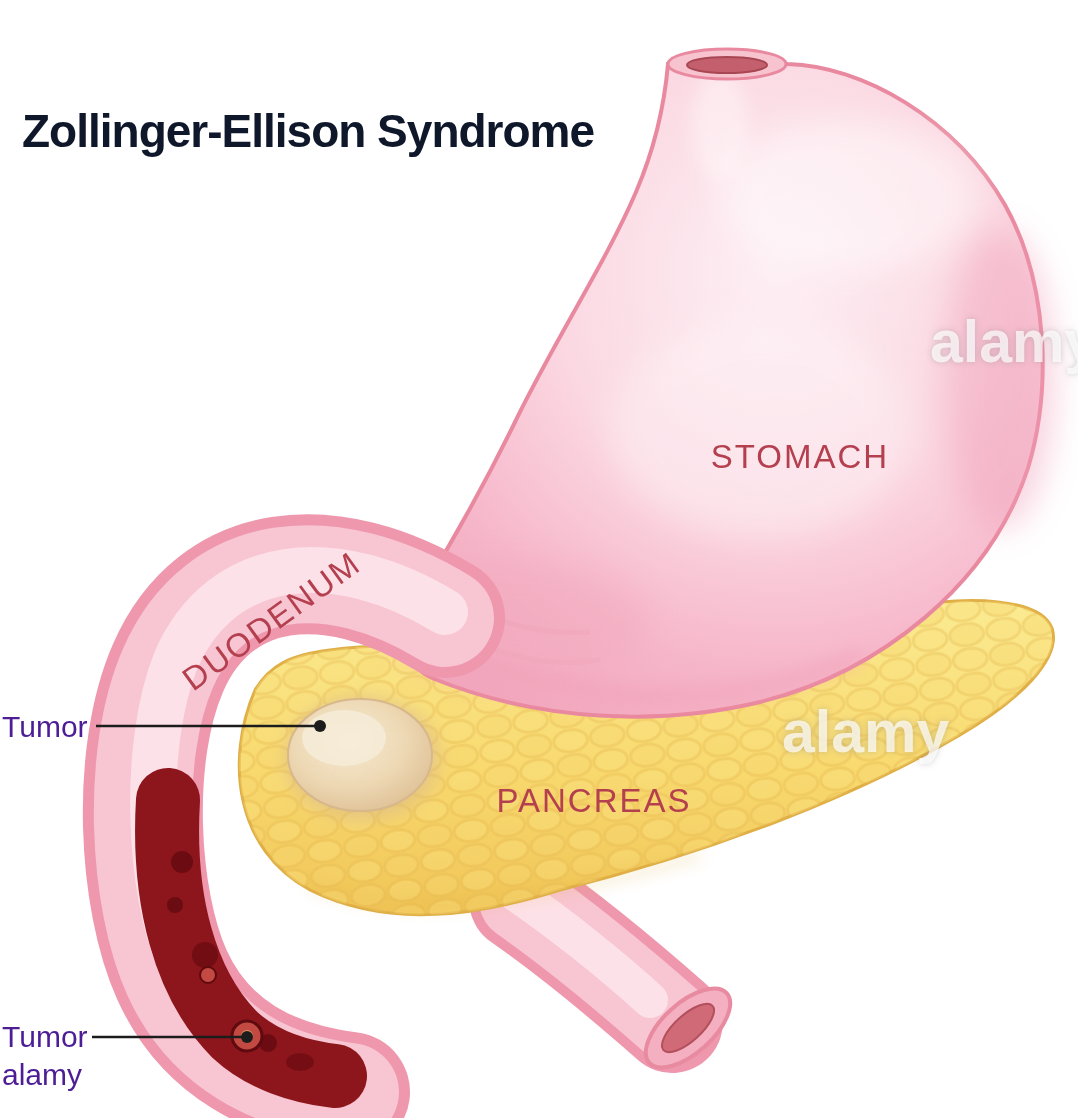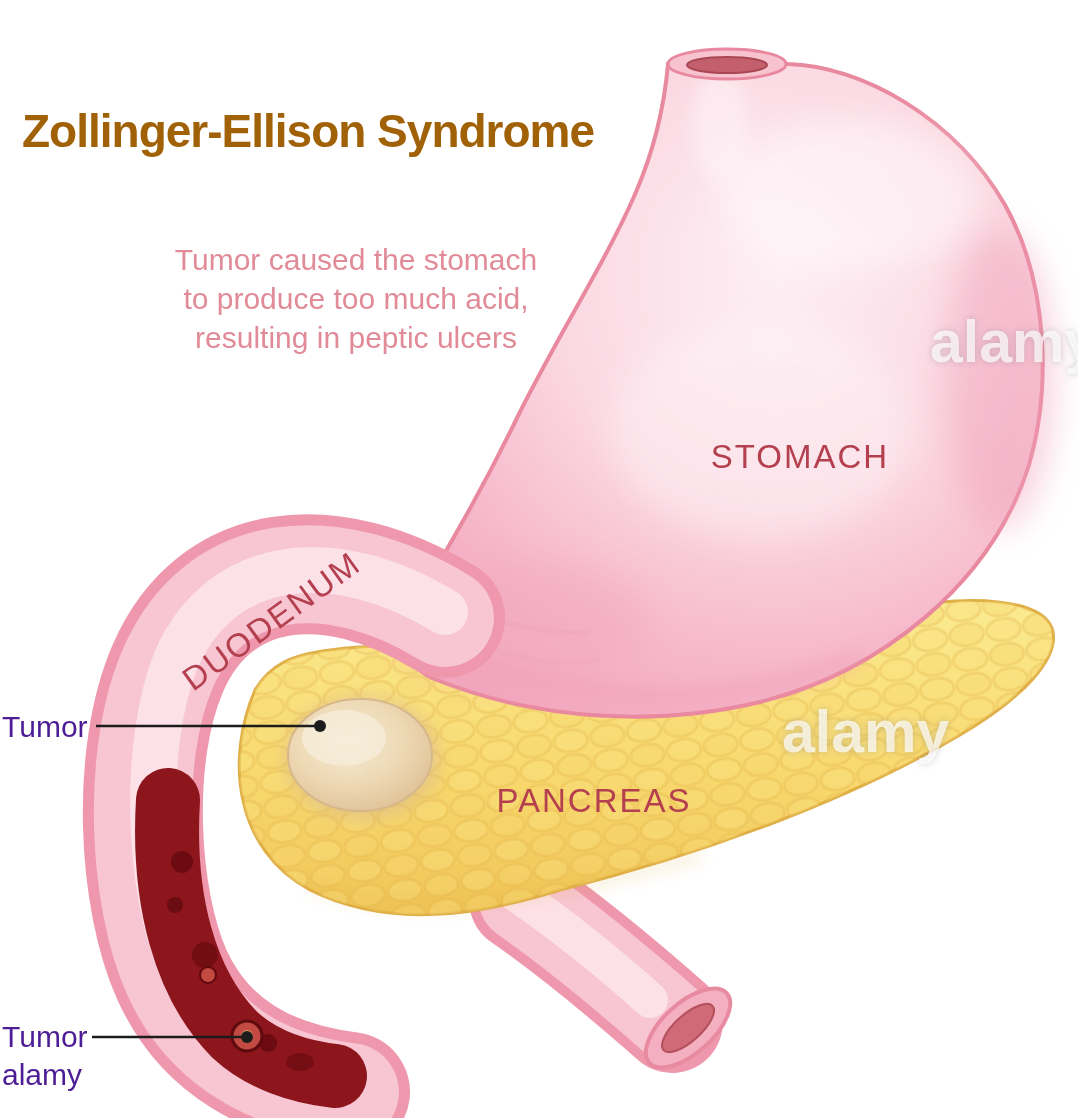--- a/index.html
+++ b/index.html
@@ -2,21 +2,21 @@
 <html><head>
 <meta charset="utf-8">
 <style>
   html,body{margin:0;padding:0;background:#ffffff;}
   body{font-family:"Liberation Sans", sans-serif;}
   .canvas{position:relative;width:1078px;height:1118px;background:#ffffff;overflow:hidden;}
   .canvas svg{position:absolute;left:0;top:0;}
 
   .title{
     position:absolute;left:22px;top:104px;width:640px;
-    font-size:46px;font-weight:bold;letter-spacing:-1px;color:#a16207;
+    font-size:46px;font-weight:bold;letter-spacing:-1px;color:#0f172a;
   }
   .description{
     position:absolute;left:150px;top:240px;width:412px;
     text-align:center;font-size:30px;line-height:39px;color:#e18b98;
   }
   .annotation{
     position:absolute;color:#4c1d95;font-size:30px;line-height:38px;
   }
   .annotation.tumor{left:2px;top:708px;}
   .annotation.peptic{left:2px;top:1018px;}
@@ -159,25 +159,20 @@
       <circle cx="247" cy="1037" r="6" fill="#1c1c1c"></circle>
     </g>
 
     <text class="organ-label" x="800" y="468" text-anchor="middle" fill="#b4404f">STOMACH</text>
     <text class="organ-label" x="594" y="812" text-anchor="middle" fill="#b4404f">PANCREAS</text>
     <text class="organ-label" transform="translate(193 692) rotate(-36)" fill="#b4404f">DUODENUM</text>
   </svg>
 
   <div class="title">Zollinger-Ellison Syndrome</div>
 
-  <div class="description">
-    <div>Tumor caused the stomach</div>
-    <div>to produce too much acid,</div>
-    <div>resulting in peptic ulcers</div>
-  </div>
 
   <div class="annotation tumor">Tumor</div>
   <div class="annotation peptic">
     <div>Tumor</div>
     <div>alamy</div>
   </div>
 
   <div class="watermark w1">alamy</div>
   <div class="watermark w2">alamy</div>
 

